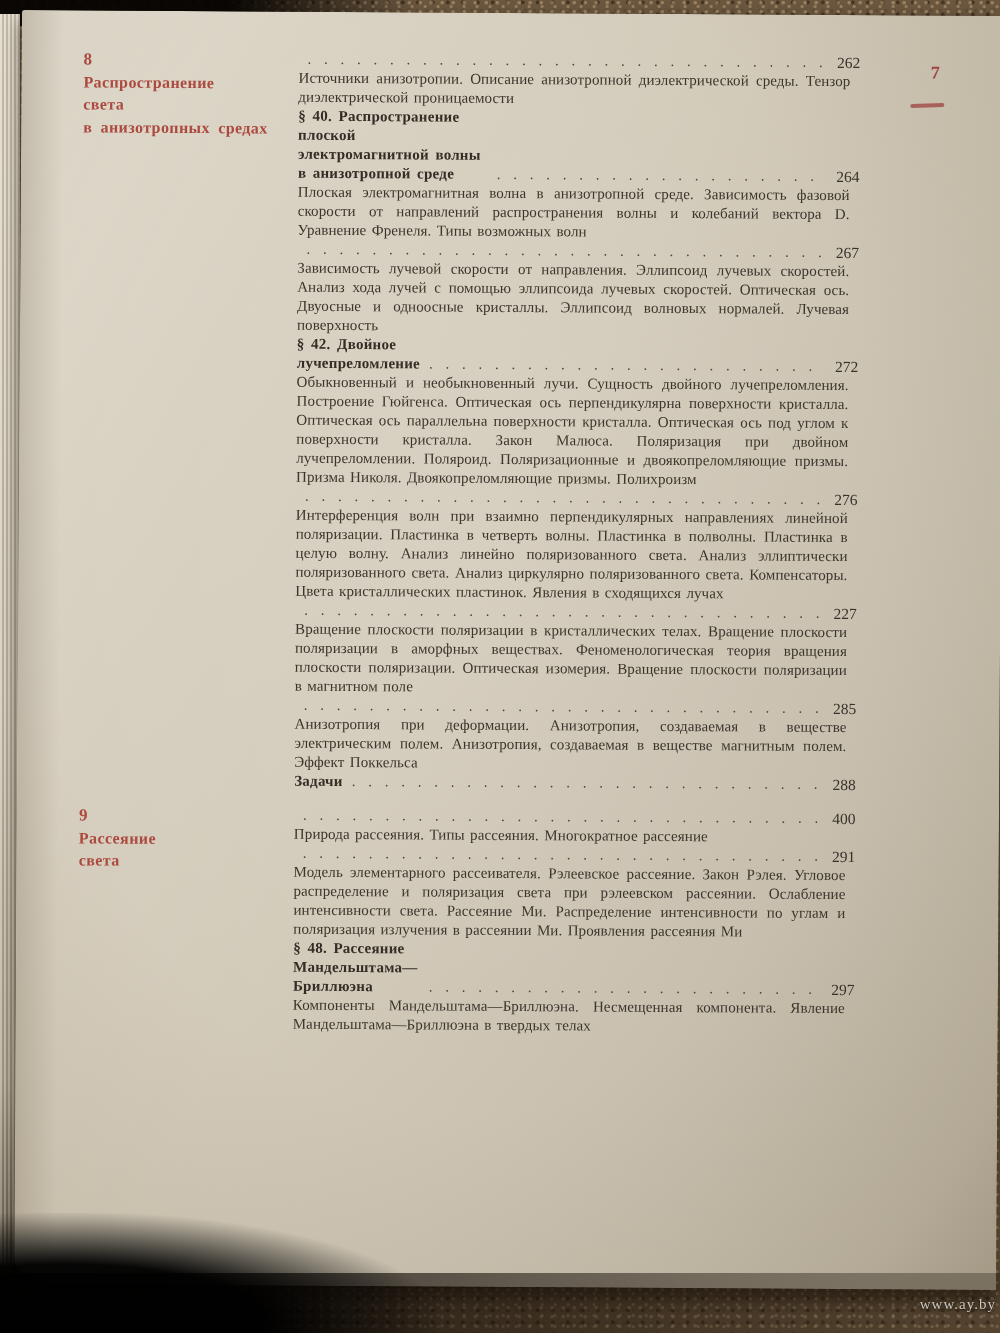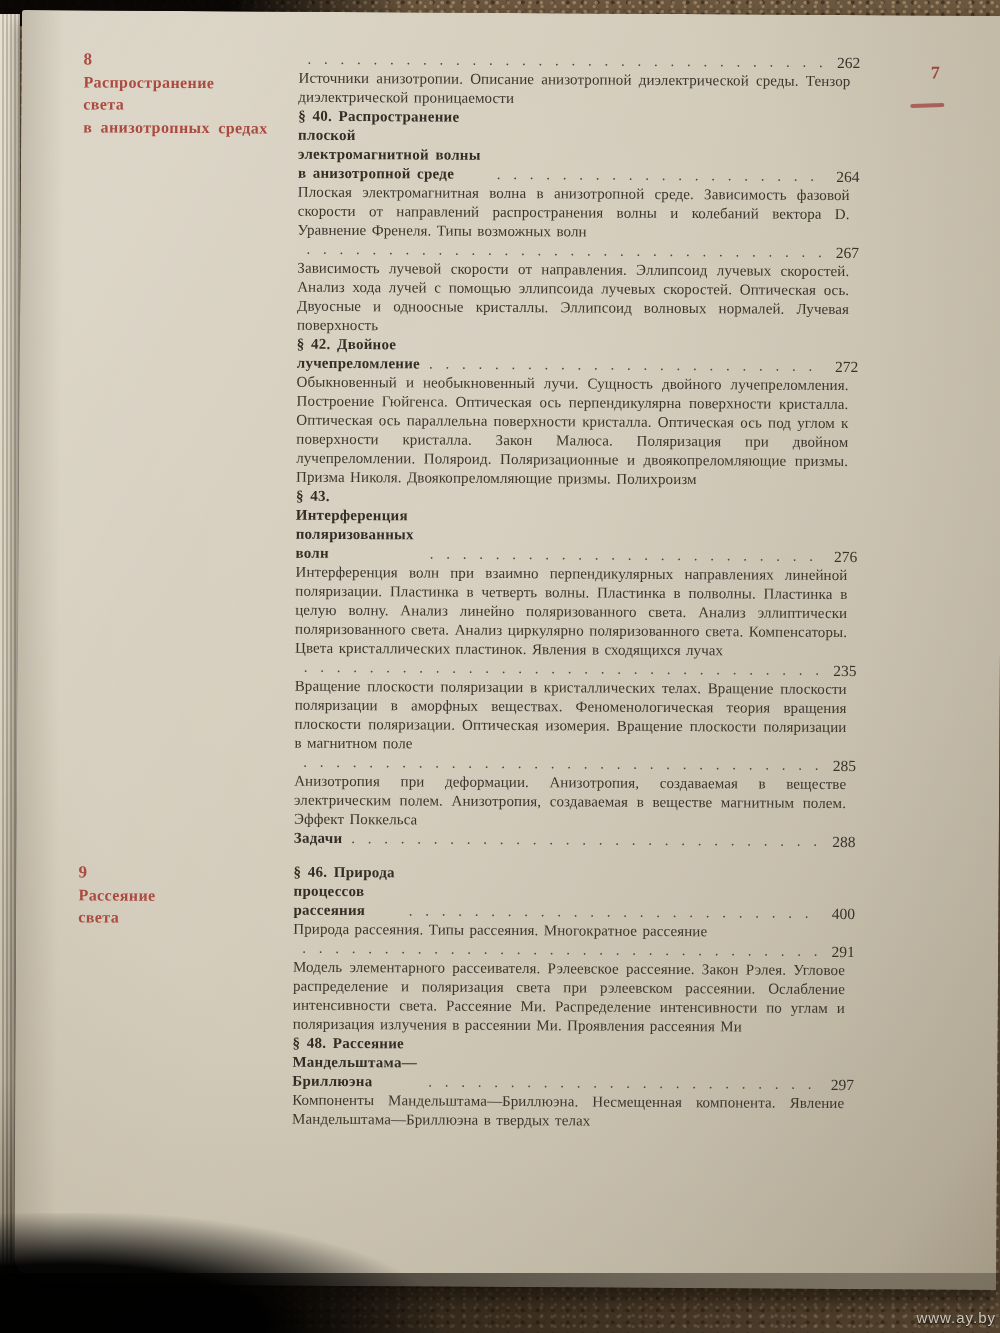--- a/index.html
+++ b/index.html
@@ -52,22 +52,22 @@
   .entry-head{display:flex;align-items:flex-end;font-weight:bold;}
   .entry-title{letter-spacing:.25px;word-spacing:2.5px;color:#332d25;}
   .leader{flex:1 1 auto;overflow:hidden;white-space:nowrap;padding:0 4px 0 9px;
     font-weight:normal;color:#4a443a;}
   .dots{word-spacing:7px;letter-spacing:1px;}
   .entry-page{flex:0 0 50px;width:50px;text-align:center;font-weight:normal;
     font-size:15.5px;color:#38322a;}
   .entry-desc{margin:0;width:552px;text-align:justify;letter-spacing:.1px;
     word-spacing:1.5px;color:#3b352c;}
   
-  .watermark{position:absolute;right:4px;bottom:7px;
-    font-family:Liberation Sans, sans-serif;font-size:15px;color:#ccc6bd;
+  .watermark{position:absolute;right:4px;bottom:20px;
+    font-family:Liberation Serif, serif;font-size:15px;color:#ccc6bd;
     letter-spacing:1px;text-shadow:0 1px 2px rgba(0,0,0,.8);}
 </style>
 </head>
 <body>
 
 <div class="photo">
   <div class="carpet"></div>
   <div class="top-shadow"></div>
   <div class="page-stack-edge"></div>
 
@@ -109,30 +109,29 @@
               <div class="toc-entry">
                 <div class="entry-head">
                   <span class="entry-title">§ 42. Двойное лучепреломление</span>
                   <span class="leader"><span class="dots">. . . . . . . . . . . . . . . . . . . . . . . . . . . . . . . . . . . . . . . . . . . . . . . . . . . . . . . . . . . .</span></span>
                   <span class="entry-page">272</span>
                 </div>
                 <p class="entry-desc">Обыкновенный и необыкновенный лучи. Сущность двойного лучепреломления. Построение Гюйгенса. Оптическая ось перпендикулярна поверхности кристалла. Оптическая ось параллельна поверхности кристалла. Оптическая ось под углом к поверхности кристалла. Закон Малюса. Поляризация при двойном лучепреломлении. Поляроид. Поляризационные и двоякопреломляющие призмы. Призма Николя. Двоякопреломляющие призмы. Полихроизм</p>
               </div>
               <div class="toc-entry">
                 <div class="entry-head">
-                  <span class="entry-title">§ 43. Интерференция поляризованных волн</span>
                   <span class="leader"><span class="dots">. . . . . . . . . . . . . . . . . . . . . . . . . . . . . . . . . . . . . . . . . . . . . . . . . . . . . . . . . . . .</span></span>
                   <span class="entry-page">276</span>
                 </div>
                 <p class="entry-desc">Интерференция волн при взаимно перпендикулярных направлениях линейной поляризации. Пластинка в четверть волны. Пластинка в полволны. Пластинка в целую волну. Анализ линейно поляризованного света. Анализ эллиптически поляризованного света. Анализ циркулярно поляризованного света. Компенсаторы. Цвета кристаллических пластинок. Явления в сходящихся лучах</p>
               </div>
               <div class="toc-entry">
                 <div class="entry-head">
                   <span class="leader"><span class="dots">. . . . . . . . . . . . . . . . . . . . . . . . . . . . . . . . . . . . . . . . . . . . . . . . . . . . . . . . . . . .</span></span>
-                  <span class="entry-page">235</span>
+                  <span class="entry-page">227</span>
                 </div>
                 <p class="entry-desc">Вращение плоскости поляризации в кристаллических телах. Вращение плоскости поляризации в аморфных веществах. Феноменологическая теория вращения плоскости поляризации. Оптическая изомерия. Вращение плоскости поляризации в магнитном поле</p>
               </div>
               <div class="toc-entry">
                 <div class="entry-head">
                   <span class="leader"><span class="dots">. . . . . . . . . . . . . . . . . . . . . . . . . . . . . . . . . . . . . . . . . . . . . . . . . . . . . . . . . . . .</span></span>
                   <span class="entry-page">285</span>
                 </div>
                 <p class="entry-desc">Анизотропия при деформации. Анизотропия, создаваемая в веществе электрическим полем. Анизотропия, создаваемая в веществе магнитным полем. Эффект Поккельса</p>
               </div>
@@ -147,21 +146,20 @@
           </div>
           <div class="chapter">
             <aside class="chapter-label">
               <div class="chapter-number">9</div>
               <div class="chapter-title-line">Рассеяние</div>
               <div class="chapter-title-line">света</div>
             </aside>
             <div class="chapter-entries">
               <div class="toc-entry">
                 <div class="entry-head">
-                  <span class="entry-title">§ 46. Природа процессов рассеяния</span>
                   <span class="leader"><span class="dots">. . . . . . . . . . . . . . . . . . . . . . . . . . . . . . . . . . . . . . . . . . . . . . . . . . . . . . . . . . . .</span></span>
                   <span class="entry-page">400</span>
                 </div>
                 <p class="entry-desc">Природа рассеяния. Типы рассеяния. Многократное рассеяние</p>
               </div>
               <div class="toc-entry">
                 <div class="entry-head">
                   <span class="leader"><span class="dots">. . . . . . . . . . . . . . . . . . . . . . . . . . . . . . . . . . . . . . . . . . . . . . . . . . . . . . . . . . . .</span></span>
                   <span class="entry-page">291</span>
                 </div>

